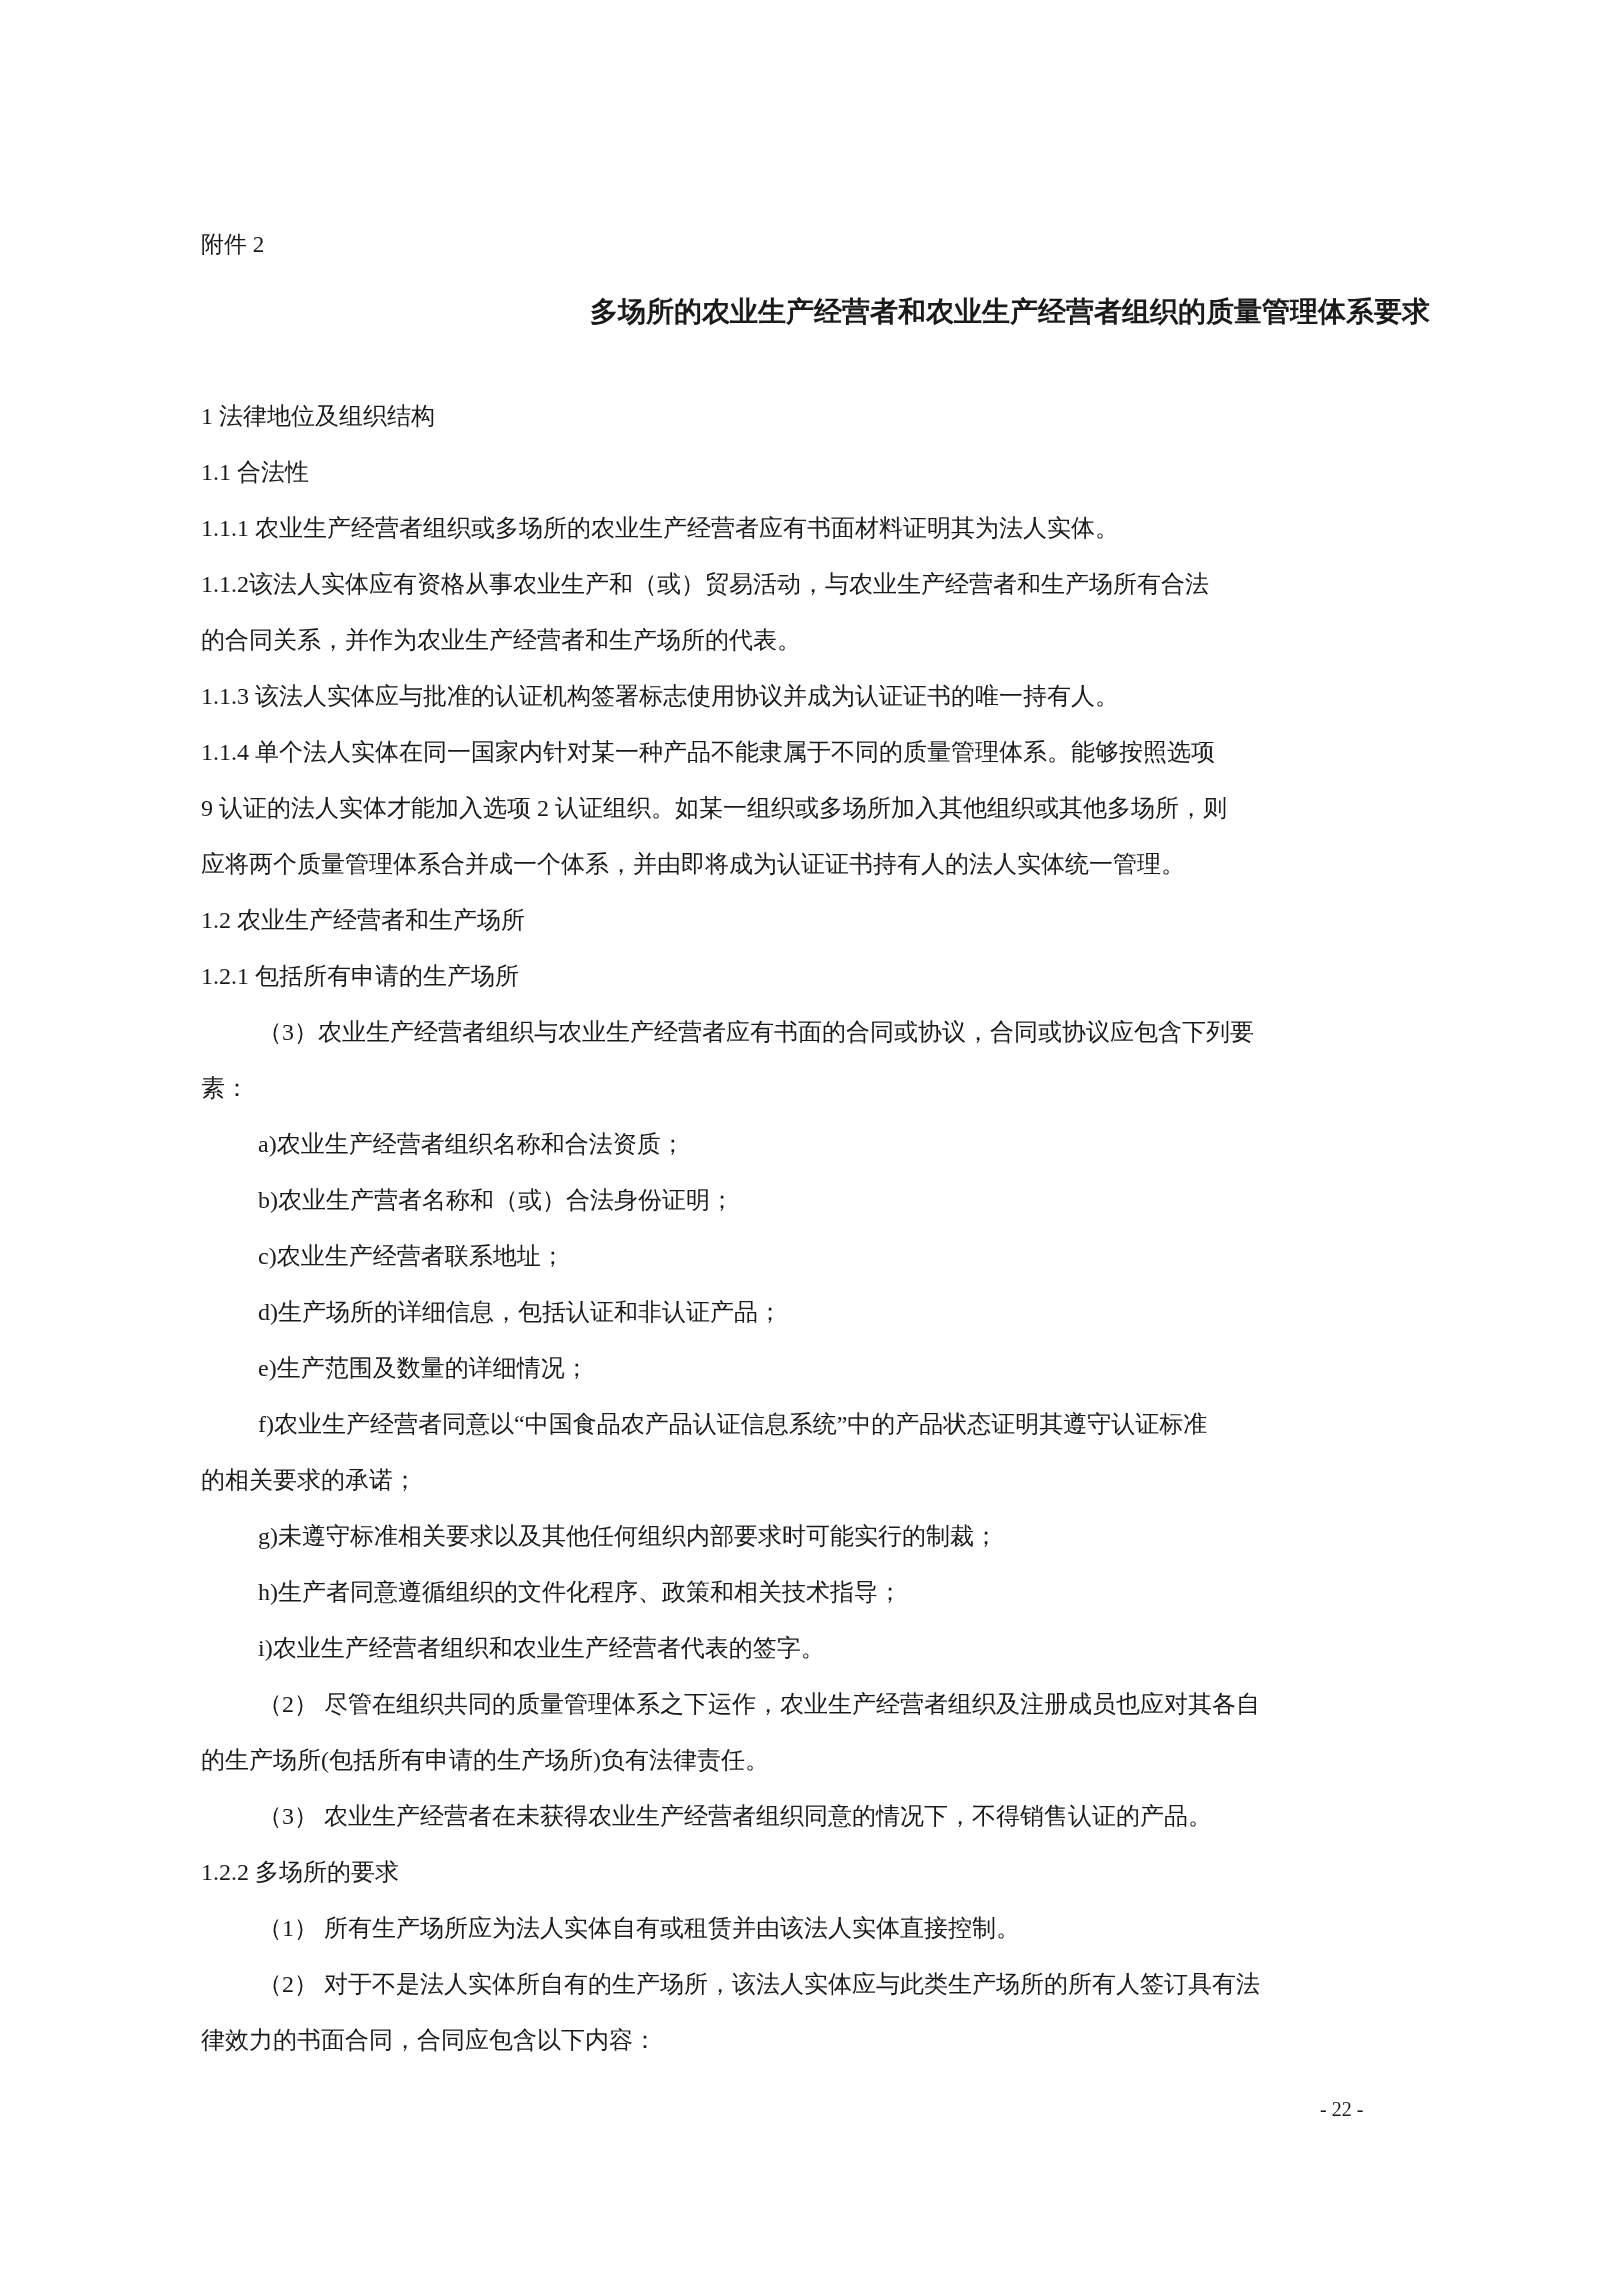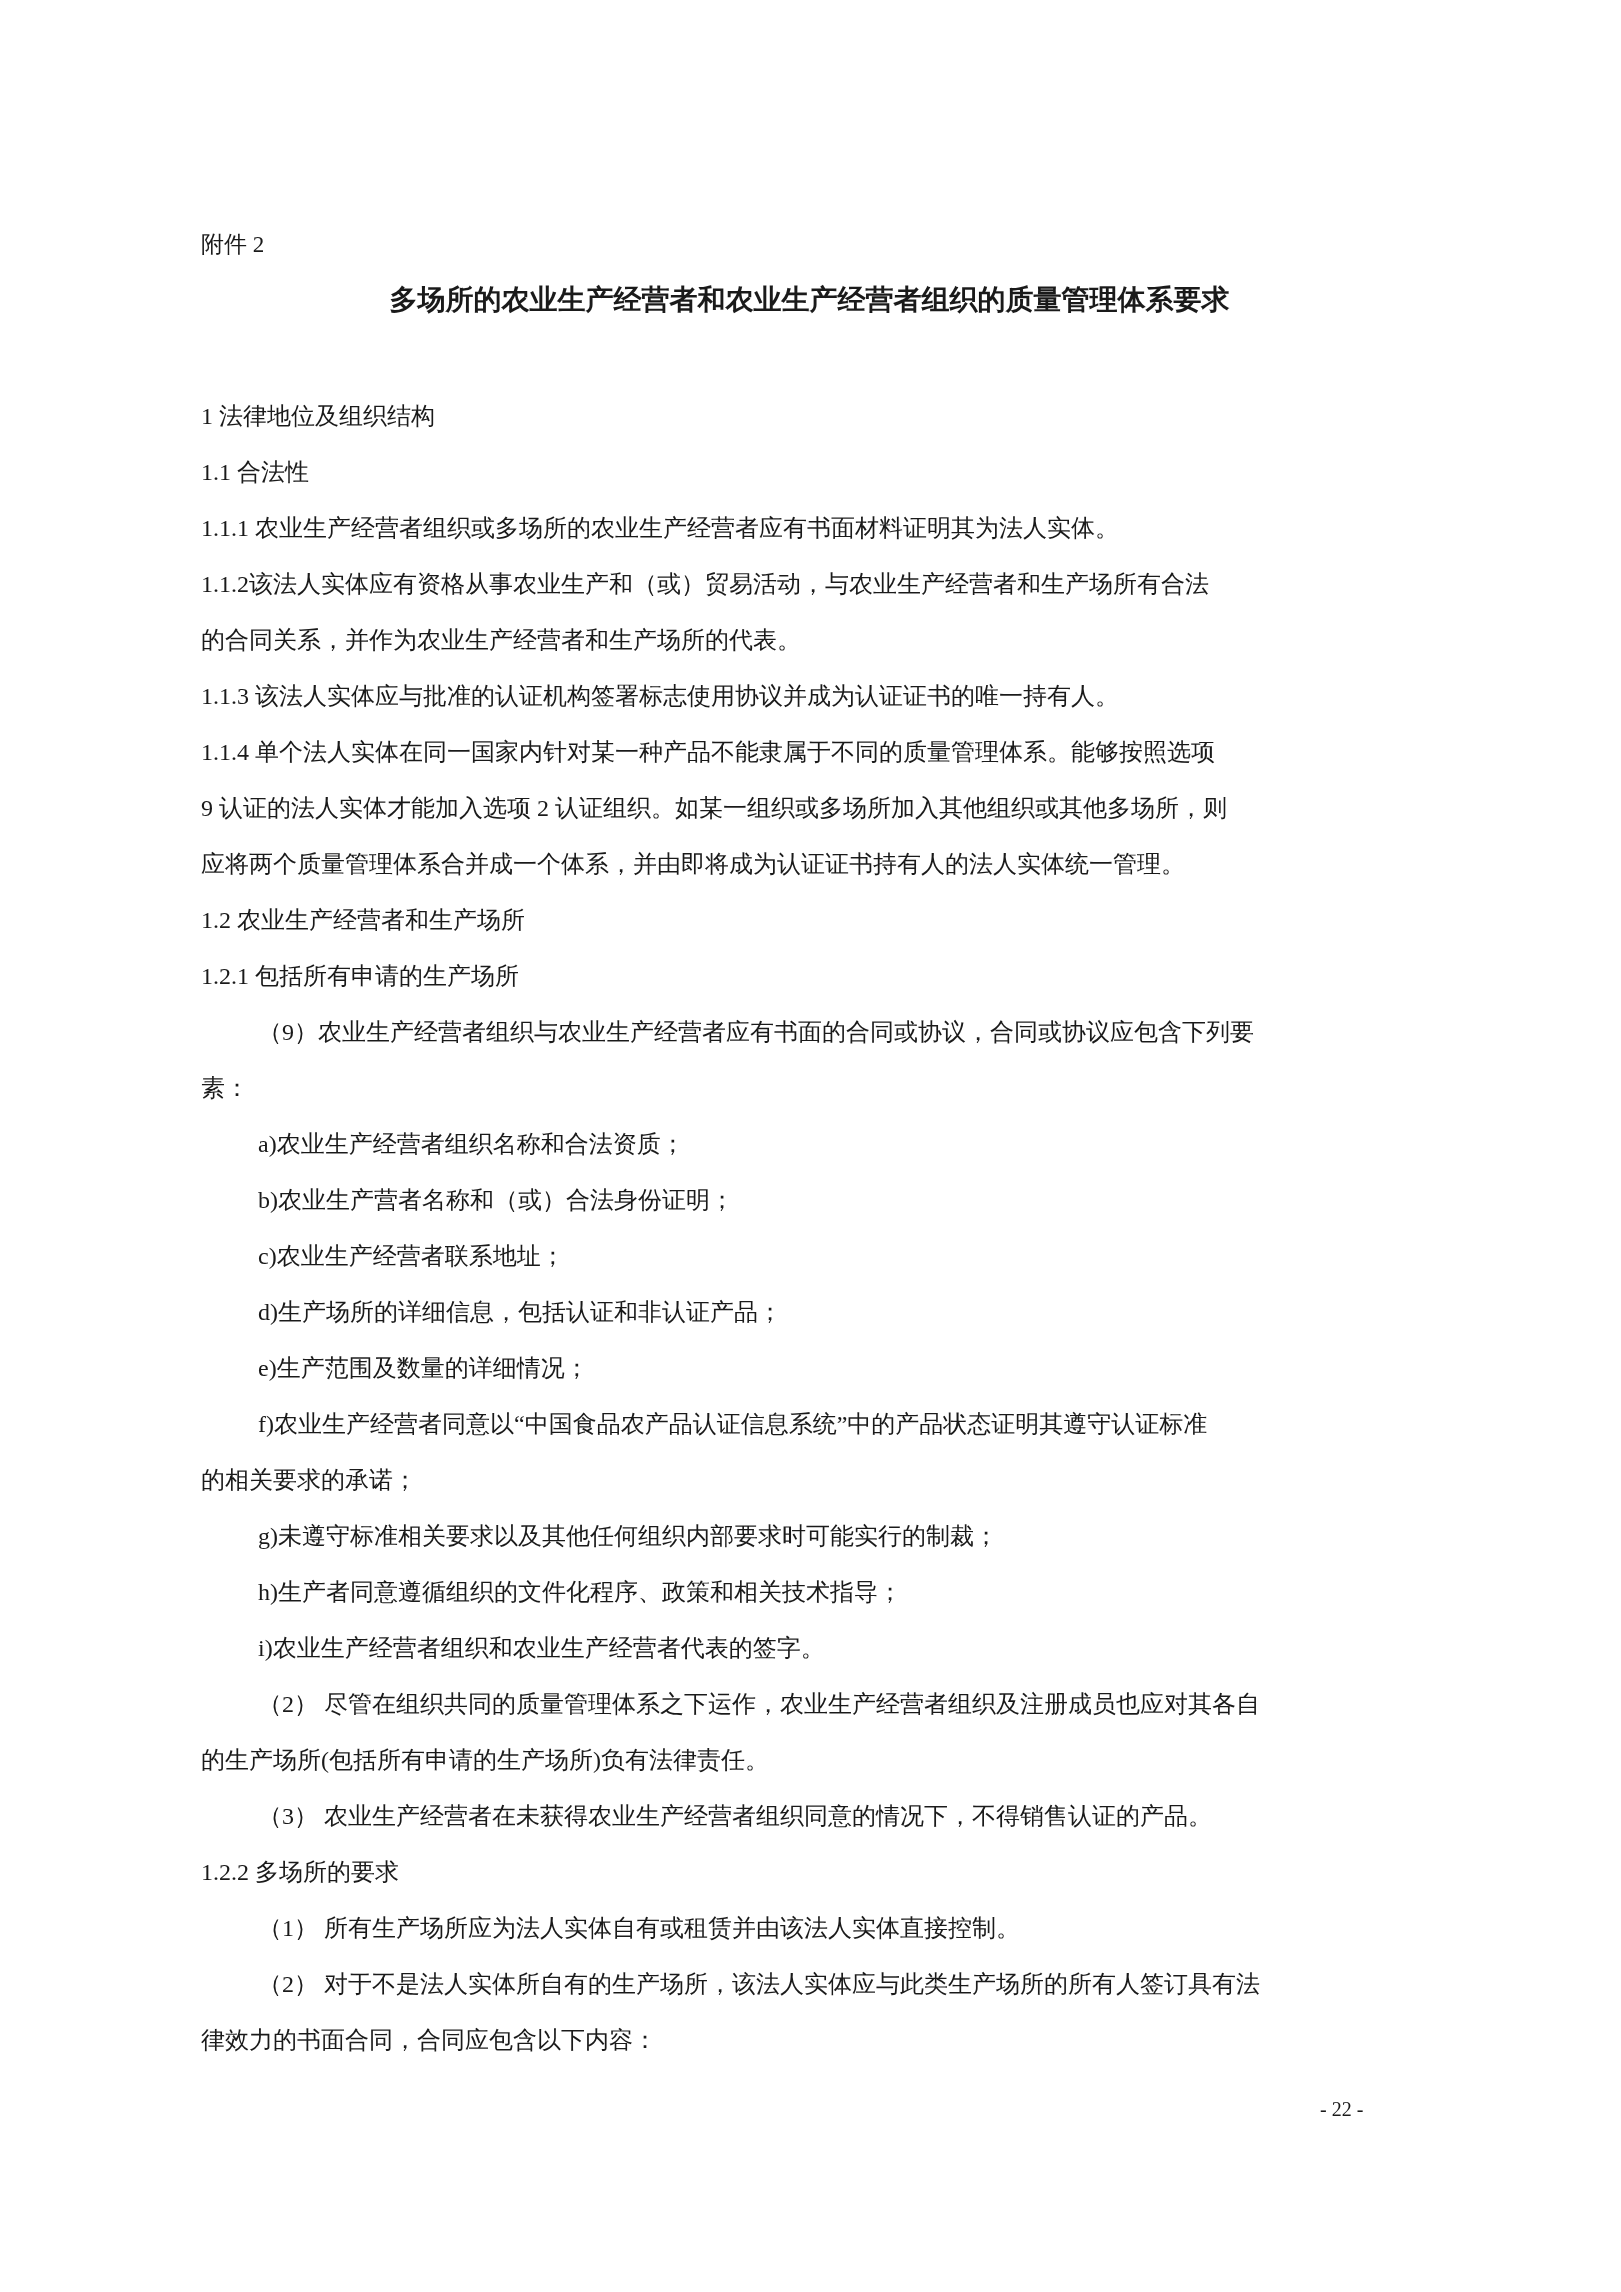--- a/index.html
+++ b/index.html
@@ -18,22 +18,22 @@
     top: 233px;
     font-size: 23px;
     line-height: 1;
     white-space: nowrap;
   }
   .title {
     position: absolute;
     left: 201px;
     top: 282px;
     width: 1217px;
-    margin: 0;
-    text-align: center;
+    margin: 12px;
+    text-align: right;
     font-size: 28px;
     font-weight: bold;
     line-height: 35px;
     white-space: nowrap;
   }
   .doc-body {
     position: absolute;
     left: 201px;
     top: 388px;
     width: 1217px;
@@ -67,21 +67,21 @@
       <div class="line">1.1 合法性</div>
       <div class="line">1.1.1 农业生产经营者组织或多场所的农业生产经营者应有书面材料证明其为法人实体。</div>
       <div class="line">1.1.2该法人实体应有资格从事农业生产和（或）贸易活动，与农业生产经营者和生产场所有合法</div>
       <div class="line">的合同关系，并作为农业生产经营者和生产场所的代表。</div>
       <div class="line">1.1.3 该法人实体应与批准的认证机构签署标志使用协议并成为认证证书的唯一持有人。</div>
       <div class="line">1.1.4 单个法人实体在同一国家内针对某一种产品不能隶属于不同的质量管理体系。能够按照选项</div>
       <div class="line">9 认证的法人实体才能加入选项 2 认证组织。如某一组织或多场所加入其他组织或其他多场所，则</div>
       <div class="line">应将两个质量管理体系合并成一个体系，并由即将成为认证证书持有人的法人实体统一管理。</div>
       <div class="line">1.2 农业生产经营者和生产场所</div>
       <div class="line">1.2.1 包括所有申请的生产场所</div>
-      <div class="line indent">（9）农业生产经营者组织与农业生产经营者应有书面的合同或协议，合同或协议应包含下列要</div>
+      <div class="line indent">（3）农业生产经营者组织与农业生产经营者应有书面的合同或协议，合同或协议应包含下列要</div>
       <div class="line">素：</div>
       <div class="line indent">a)农业生产经营者组织名称和合法资质；</div>
       <div class="line indent">b)农业生产营者名称和（或）合法身份证明；</div>
       <div class="line indent">c)农业生产经营者联系地址；</div>
       <div class="line indent">d)生产场所的详细信息，包括认证和非认证产品；</div>
       <div class="line indent">e)生产范围及数量的详细情况；</div>
       <div class="line indent">f)农业生产经营者同意以“中国食品农产品认证信息系统”中的产品状态证明其遵守认证标准</div>
       <div class="line">的相关要求的承诺；</div>
       <div class="line indent">g)未遵守标准相关要求以及其他任何组织内部要求时可能实行的制裁；</div>
       <div class="line indent">h)生产者同意遵循组织的文件化程序、政策和相关技术指导；</div>

